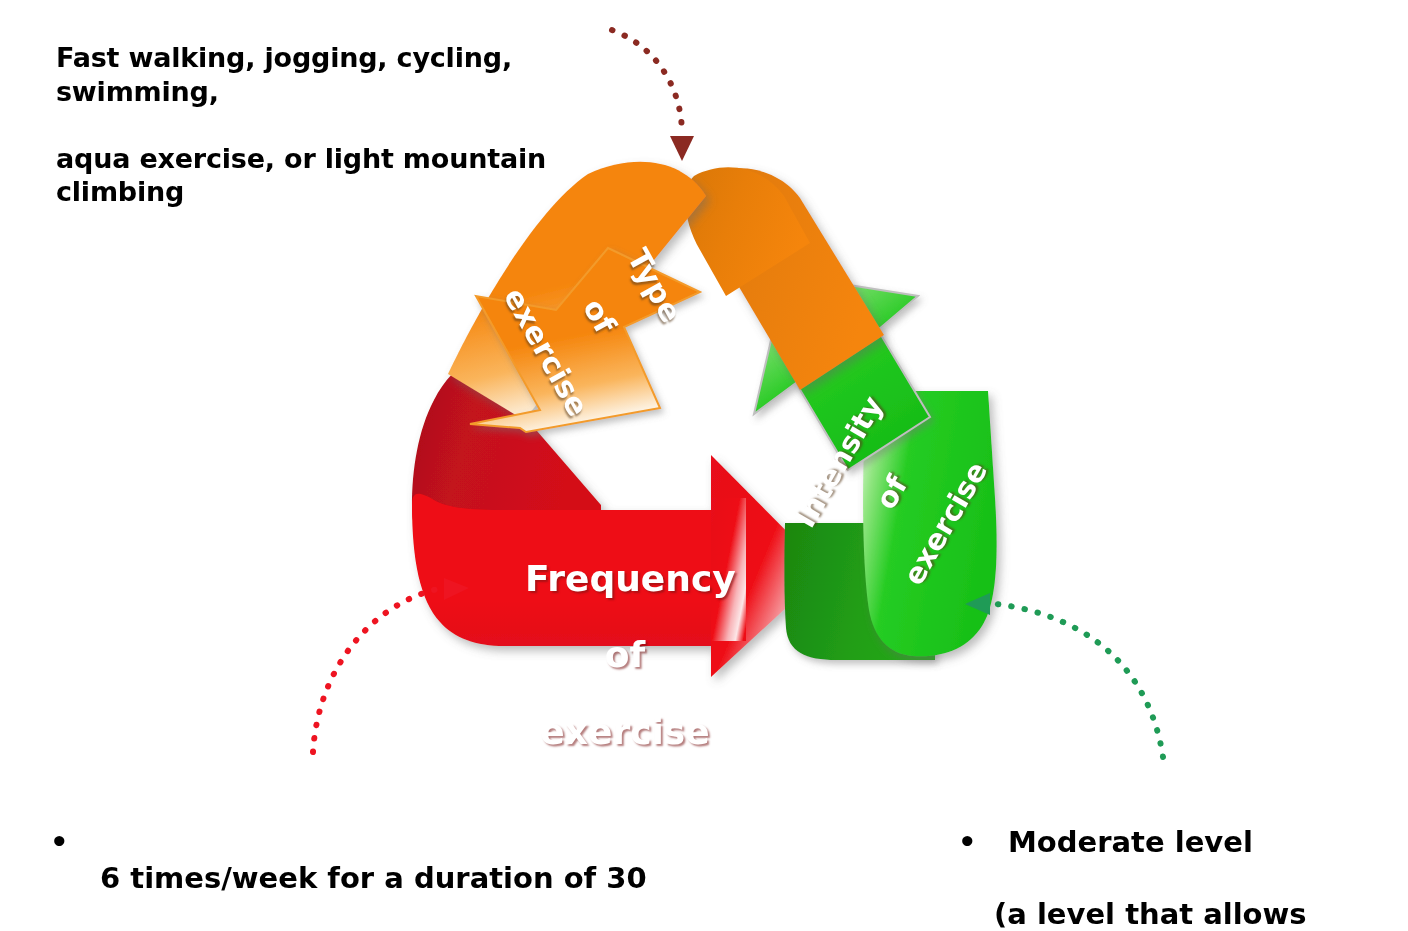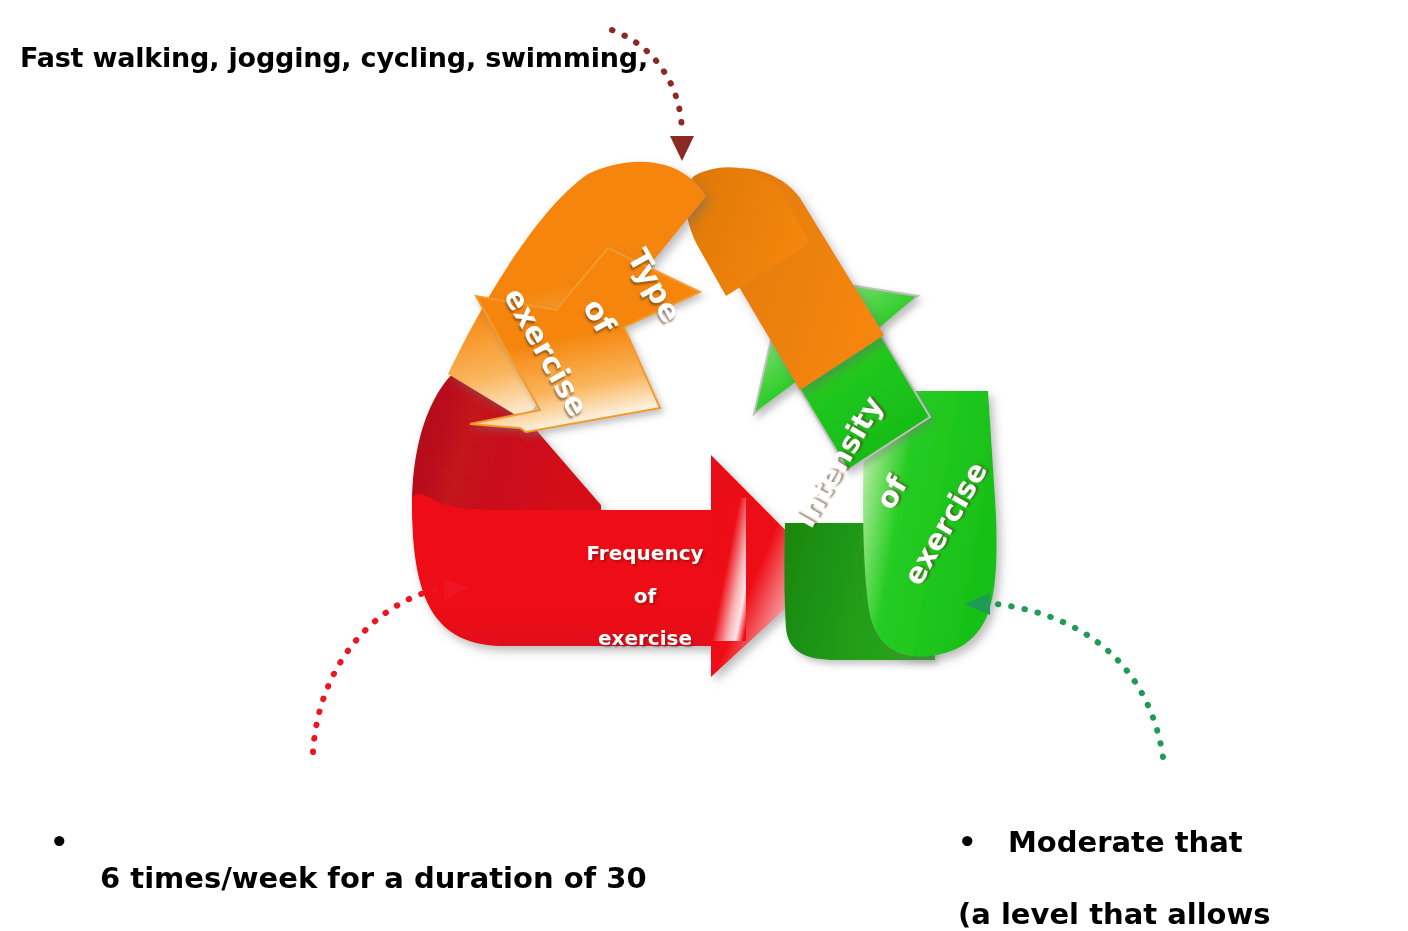--- a/index.html
+++ b/index.html
@@ -56,20 +56,21 @@
     text-align: left;
     font-size: 29px;
     line-height: 1.24;
   }
   .bullet-text {
     flex: 1 1 auto;
     line-height: 1.24;
   }
   .plain-line {
     line-height: 1.24;
+    margin-left: 36px;
   }
 
   
   #diagram {
     position: absolute;
     left: 0;
     top: 0;
     width: 1408px;
     height: 931px;
   }
@@ -96,24 +97,24 @@
   }
   #label-intensity {
     left: 802px;
     top: 385px;
     width: 180px;
     font-size: 29px;
     transform: rotate(-60deg);
     transform-origin: 50% 50%;
   }
   #label-frequency {
-    left: 545px;
+    left: 525px;
     top: 522px;
     width: 200px;
-    font-size: 20px;
+    font-size: 36px;
     text-shadow: 2px 2px 2px rgba(120,20,20,0.55);
   }
 </style>
 </head>
 <body>
 
 <div id="diagram">
   <svg width="1408" height="931" viewBox="0 0 1408 931" xmlns="http://www.w3.org/2000/svg">
     <defs>
 
@@ -257,33 +258,34 @@
 </div>
 
 <div class="arrow-label" id="label-frequency">
   <div>Frequency</div>
   <div>of</div>
   <div>exercise</div>
 </div>
 
 <div class="caption" id="caption-top">
   <div class="plain-line">Fast walking, jogging, cycling, swimming,</div>
+  <div class="plain-line">aqua exercise, or light mountain climbing</div>
 </div>
 
 <div class="caption" id="caption-bottom-left">
   <div class="bullet-row">
     <span class="bullet-mark">•</span>
     <span class="bullet-text">
       <span style="display:block">6 times/week for a duration of  30</span>
       
     </span>
   </div>
   
 </div>
 
 <div class="caption" id="caption-bottom-right">
   <div class="bullet-row">
     <span class="bullet-mark">•</span>
-    <span class="bullet-text">Moderate that</span>
+    <span class="bullet-text">Moderate level</span>
   </div>
   <div class="plain-line">(a level  that allows</div>
   
 </div>
 
 </body></html>

